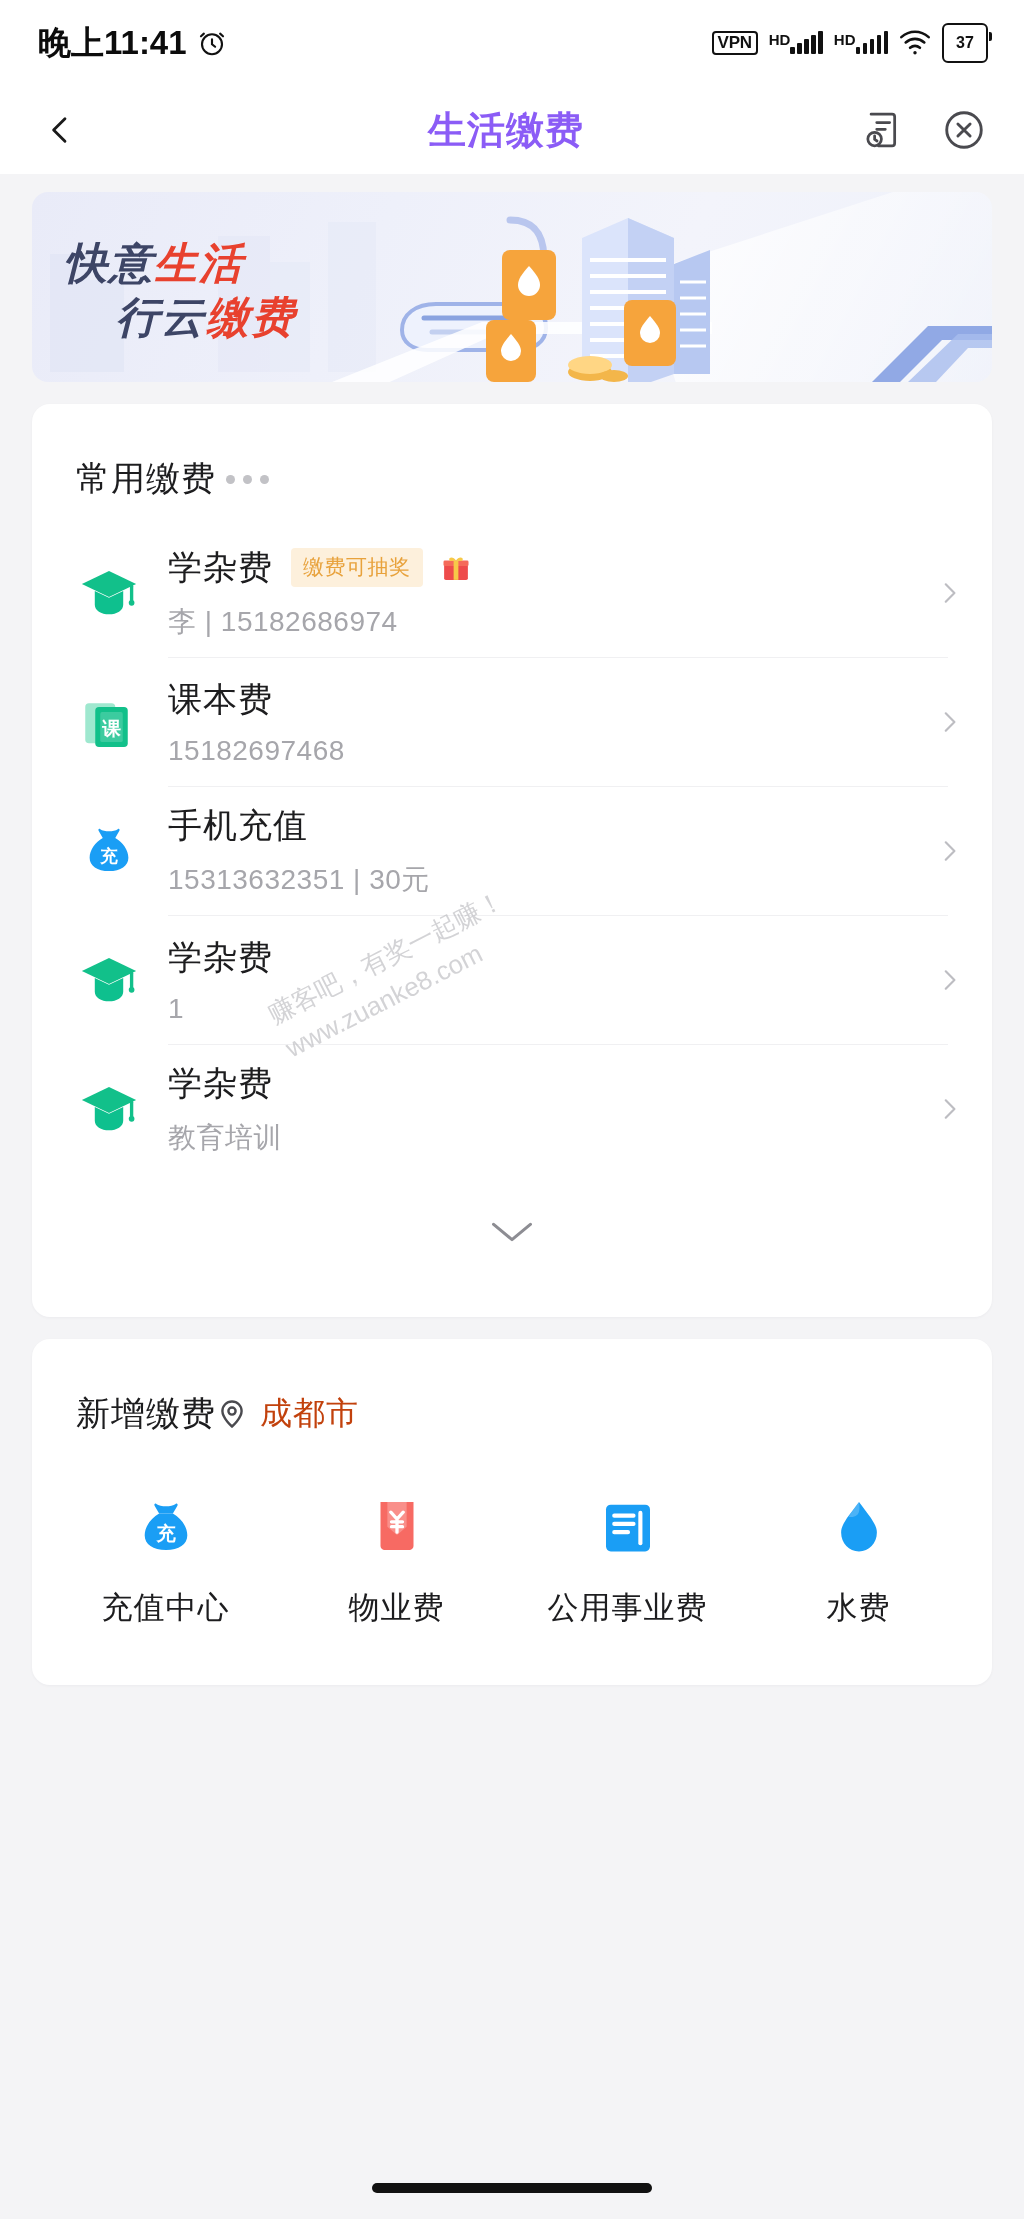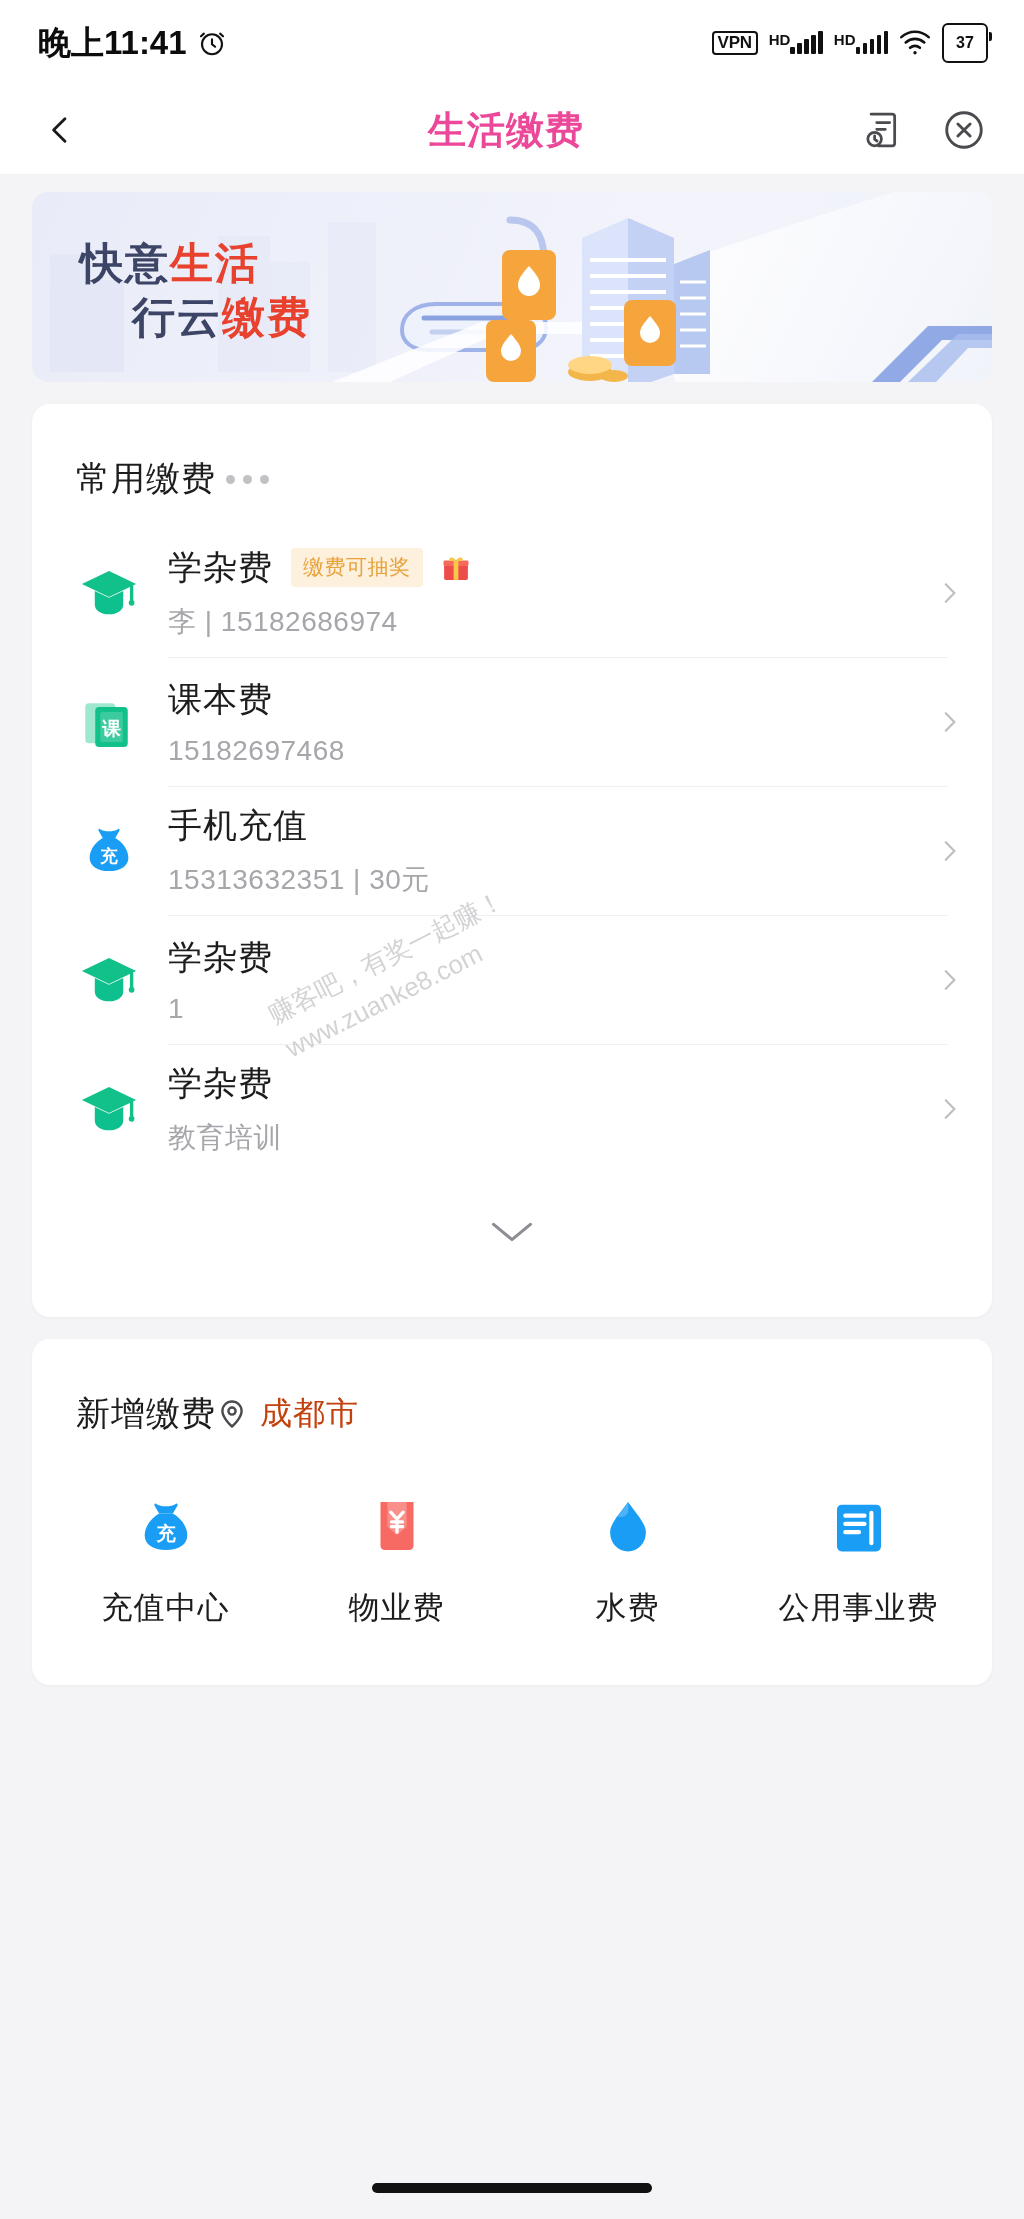--- a/index.html
+++ b/index.html
@@ -49,36 +49,36 @@
   .batt span { font-size: 16px; font-weight: 700; color: #111; line-height: 1; }
 
   
   .navbar {
     height: 88px; background: #ffffff;
     display: flex; align-items: center; position: relative; padding: 0 34px;
   }
   .nav-back { width: 52px; height: 52px; display: flex; align-items: center; justify-content: center; cursor: pointer; }
   .nav-title {
     position: absolute; left: 0; right: 12px; text-align: center;
-    font-size: 38px; font-weight: 700; color: #ec4899; letter-spacing: 1px;
+    font-size: 38px; font-weight: 700; color: #8b5cf6; letter-spacing: 1px;
     pointer-events: none;
   }
   .nav-actions { margin-left: auto; display: flex; align-items: center; gap: 28px; z-index: 2; }
   .nav-icon { width: 52px; height: 52px; display: flex; align-items: center; justify-content: center; cursor: pointer; }
 
   
   .banner {
     margin: 18px 32px 0 32px;
     height: 190px;
     border-radius: 16px;
     overflow: hidden;
     position: relative;
     background: linear-gradient(115deg,#e9ebf8 0%,#eef0fa 35%,#f3f4fb 65%,#eef1fa 100%);
   }
-  .bn-text { position: absolute; left: 48px; top: 48px; z-index: 5; }
+  .bn-text { position: absolute; left: 32px; top: 48px; z-index: 5; font-style: italic; }
   .bn-l1 { font-size: 43px; font-weight: 800; letter-spacing: 2px; line-height: 1.08; }
   .bn-l2 { font-size: 43px; font-weight: 800; letter-spacing: 2px; line-height: 1.08; margin-left: 52px; margin-top: 8px; }
   .navy { color: #3d4566; }
   .red  { color: #e8412e; }
 
   .bn-art { position: absolute; inset: 0; }
   .ghost { position: absolute; background: #dfe3f4; opacity: .55; }
 
   
   .card {
@@ -463,36 +463,36 @@
             <path d="M17 5h14v18l-7 6-7-6z" fill="#ffffff" opacity=".25"></path>
             <path d="M19.5 12.5l4.5 5 4.5-5M20 19.5h8M20 23h8M24 17.5V27" stroke="#ffffff" stroke-width="2.4" stroke-linecap="round"></path>
           </svg>
         </span>
         <span class="cell-label">物业费</span>
       </div>
 
       <div class="cell">
         <span>
           <svg class="icon-svg" width="66" height="66" viewBox="0 0 48 48" fill="none">
-            <path d="M24 5c7 9.5 13 16 13 22.2C37 35 31.2 41 24 41S11 35 11 27.2C11 21 17 14.5 24 5z" fill="#1a9ef5"></path>
-            <path d="M24 5c-3 4.1-5.6 7.6-7.5 10.8 2 .6 4.3.2 6-1.2 1.7-1.4 2.3-4.2 1.5-9.6z" fill="#ffffff" opacity=".22"></path>
+            <rect x="8" y="7" width="32" height="34" rx="3.5" fill="#1a9ef5"></rect>
+            <path d="M14 15h14M14 21h14M14 27h10" stroke="#ffffff" stroke-width="3" stroke-linecap="round"></path>
+            <path d="M33 13v22" stroke="#ffffff" stroke-width="3" stroke-linecap="round"></path>
           </svg>
         </span>
-        <span class="cell-label">水费</span>
+        <span class="cell-label">公用事业费</span>
       </div>
 
       <div class="cell">
         <span>
           <svg class="icon-svg" width="66" height="66" viewBox="0 0 48 48" fill="none">
-            <rect x="8" y="7" width="32" height="34" rx="3.5" fill="#1a9ef5"></rect>
-            <path d="M14 15h14M14 21h14M14 27h10" stroke="#ffffff" stroke-width="3" stroke-linecap="round"></path>
-            <path d="M33 13v22" stroke="#ffffff" stroke-width="3" stroke-linecap="round"></path>
+            <path d="M24 5c7 9.5 13 16 13 22.2C37 35 31.2 41 24 41S11 35 11 27.2C11 21 17 14.5 24 5z" fill="#1a9ef5"></path>
+            <path d="M24 5c-3 4.1-5.6 7.6-7.5 10.8 2 .6 4.3.2 6-1.2 1.7-1.4 2.3-4.2 1.5-9.6z" fill="#ffffff" opacity=".22"></path>
           </svg>
         </span>
-        <span class="cell-label">公用事业费</span>
+        <span class="cell-label">水费</span>
       </div>
     </div>
   </div>
 
   <div class="wm">
     <div>赚客吧，有奖一起赚！</div>
     <div>www.zuanke8.com</div>
   </div>
 
   <div class="home-bar"></div>

